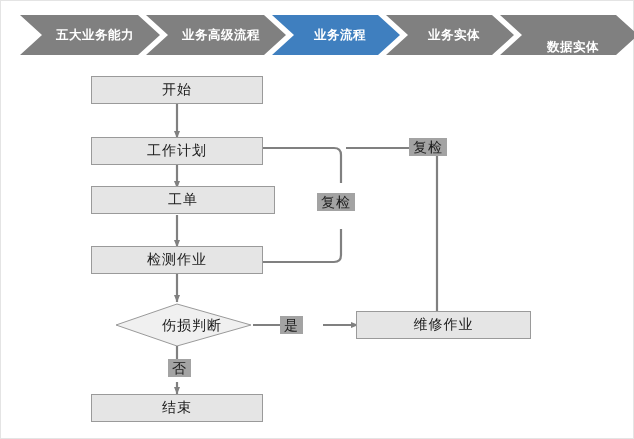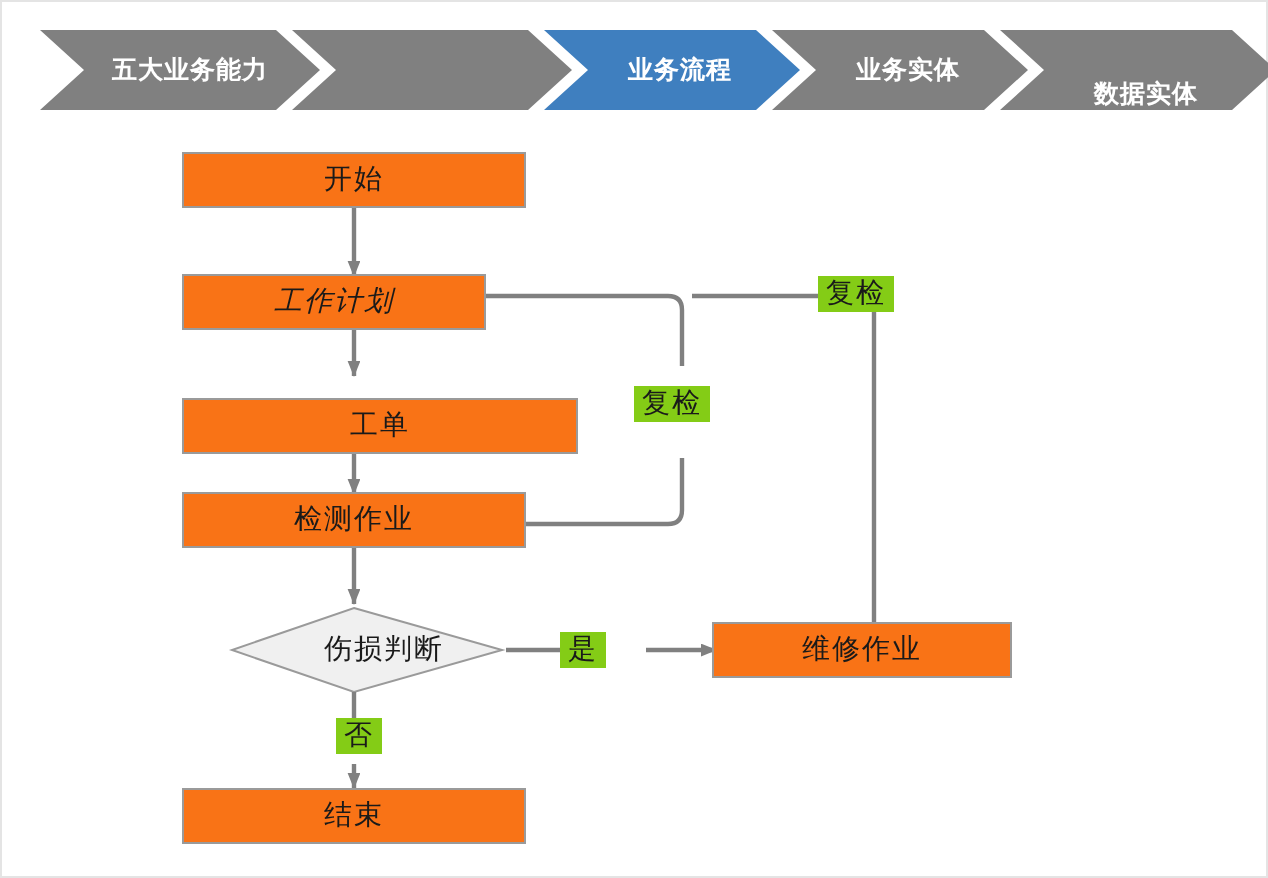--- a/index.html
+++ b/index.html
@@ -40,38 +40,38 @@
   
   #flow{
     position:absolute;
     left:0;top:56px;
     width:634px;height:383px;
   }
   #flow svg{display:block;}
 
   .nodebox{
     position:absolute;
-    background:#f97316;
+    background:#e5e5e5;
     border:1px solid #9a9a9a;
     box-sizing:border-box;
     display:flex;
     align-items:center;
     justify-content:center;
     color:#1a1a1a;
     font-size:14px;
     letter-spacing:1px;
     white-space:nowrap;
   }
   .edgelabel{
     position:absolute;
     color:#1a1a1a;
     font-size:14px;
     letter-spacing:1px;
     white-space:nowrap;
-    background:#84cc16;
+    background:#a3a3a3;
     padding:0 4px;
     line-height:18px;
   }
   .diamond-label{
     position:absolute;
     color:#1a1a1a;
     font-size:14px;
     letter-spacing:1px;
     white-space:nowrap;
     line-height:16px;
@@ -91,20 +91,21 @@
       <polygon points="126,0 244,0 266,20 244,40 126,40 148,20" fill="#808080"></polygon>
 
       <polygon points="252,0 358,0 380,20 358,40 252,40 274,20" fill="#3f7fbf"></polygon>
 
       <polygon points="366,0 472,0 494,20 472,40 366,40 388,20" fill="#808080"></polygon>
 
       <polygon points="480,0 596,0 618,20 596,40 480,40 502,20" fill="#808080"></polygon>
     </svg>
 
     <div class="chev-label" style="left:22px;width:106px;">五大业务能力</div>
+    <div class="chev-label" style="left:148px;width:106px;">业务高级流程</div>
     <div class="chev-label" style="left:388px;width:92px;">业务实体</div>
     <div class="chev-label" style="left:274px;width:92px;">业务流程</div>
     <div class="chev-label" style="left:502px;width:102px;margin-top:12px;">数据实体</div>
   </div>
 
   <div id="flow">
 
     <svg width="634" height="383" viewBox="0 0 634 383">
       <defs>
         <marker id="arrow" markerWidth="9" markerHeight="9" refX="7.5" refY="3.2" orient="auto" markerUnits="userSpaceOnUse">
@@ -131,35 +132,35 @@
       <path d="M262,205 L333,205 Q340,205 340,198 L340,172" fill="none" stroke="#808080" stroke-width="2.2"></path>
       <path d="M340,126 L340,98 Q340,91 333,91 L180,91" fill="none" stroke="#808080" stroke-width="2.2" marker-end="url(#arrow)"></path>
 
       <path d="M436,254 L436,91 L345,91" fill="none" stroke="#808080" stroke-width="2.2"></path>
     </svg>
 
     <div class="nodebox" style="left:90px;top:19px;width:172px;height:28px;">
       <span>开始</span>
     </div>
 
-    <div class="nodebox" style="left:90px;top:80px;width:152px;height:28px;font-style:italic;">
+    <div class="nodebox" style="left:90px;top:80px;width:172px;height:28px;">
       <span>工作计划</span>
     </div>
 
-    <div class="nodebox" style="left:90px;top:142px;width:198px;height:28px;">
+    <div class="nodebox" style="left:90px;top:129px;width:184px;height:28px;">
       <span>工单</span>
     </div>
 
     <div class="nodebox" style="left:90px;top:189px;width:172px;height:28px;font-family:Liberation Serif, serif;">
       <span>检测作业</span>
     </div>
 
     <div class="diamond-label" style="left:131px;top:260px;width:90px;text-align:right;">伤损判断</div>
 
-    <div class="nodebox" style="left:355px;top:254px;width:150px;height:28px;">
+    <div class="nodebox" style="left:355px;top:254px;width:175px;height:28px;">
       <span>维修作业</span>
     </div>
 
     <div class="nodebox" style="left:90px;top:337px;width:172px;height:28px;text-align:right;">
       <span>结束</span>
     </div>
 
     <div class="edgelabel" style="left:279px;top:259px;">是</div>
 
     <div class="edgelabel" style="left:167px;top:302px;">否</div>

